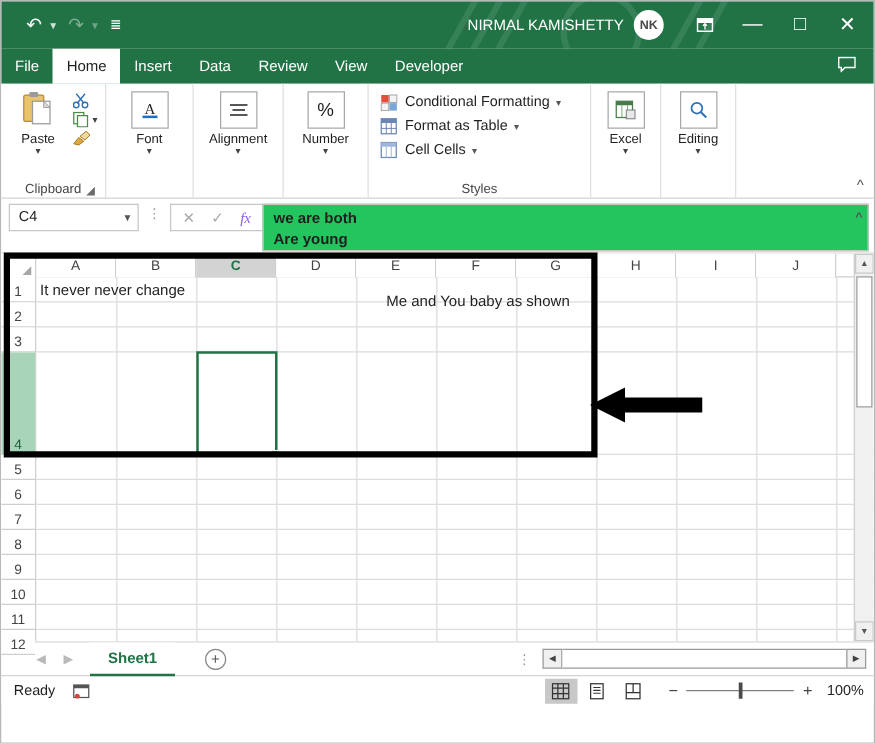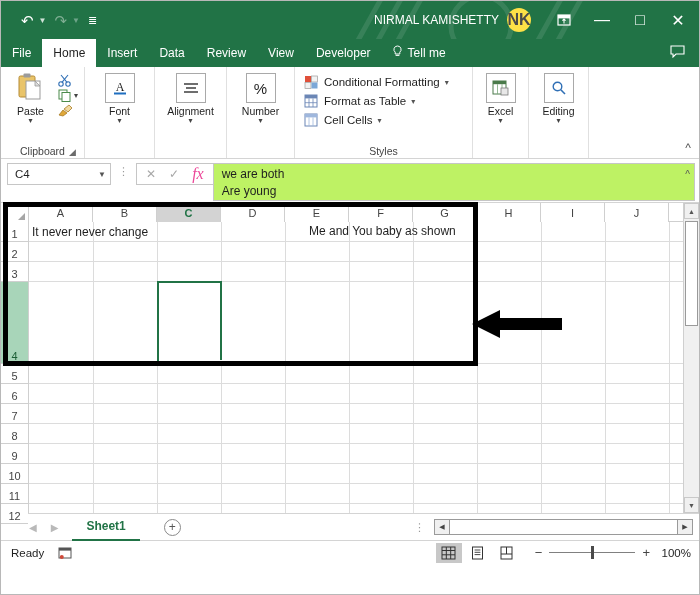--- a/index.html
+++ b/index.html
@@ -45,22 +45,22 @@
     color: #ffffff; font-size: 12.5px; z-index: 2;
     pointer-events: none;
   }
   .tb-right {
     margin-left: auto; display: flex; align-items: center; z-index: 3;
     padding-right: 2px;
   }
   .tb-user { color:#ffffff; font-size: 12px; margin-right: 8px; white-space:nowrap;}
   .tb-avatar {
     width: 24px; height: 24px; border-radius: 50%;
-    background: #fde047; color: #4a4a4a;
-    font-size: 16px; font-weight: bold;
+    background: #ffffff; color: #4a4a4a;
+    font-size: 10px; font-weight: bold;
     display: flex; align-items: center; justify-content: center;
     margin-right: 14px;
   }
   .tb-icon {
     width: 38px; height: 38px; display: flex; align-items: center; justify-content: center;
     color: #ffffff; cursor: pointer;
   }
 
   
   .tabbar {
@@ -154,26 +154,26 @@
     padding: 0 4px 0 7px; font-size: 11.5px; color:#1f1f1f; cursor: text;
   }
   .nb-caret { font-size: 8px; color: #555; }
   .fb-dots { color:#9a9a9a; font-size: 11px; padding: 3px 7px 0 7px; cursor:pointer; line-height:1;}
   .fb-icons {
     height: 22px; display: flex; align-items: center; gap: 13px;
     border: 1px solid #c6c6c6; border-right: none; background:#fff;
     padding: 0 9px;
   }
   .fb-ic { font-size: 12px; color: #a8a8a8; cursor: pointer; }
-  .fb-fx { font-style: italic; font-size: 16px; color: #ec4899; cursor: pointer; font-family:"Liberation Serif", serif;}
+  .fb-fx { font-style: italic; font-size: 12px; color: #8b5cf6; cursor: pointer; font-family:"Liberation Serif", serif;}
   .fb-input {
     flex: 1; min-height: 38px; border: 1px solid #c6c6c6;
-    background: #bef264; padding: 2px 0 0 8px;
+    background: #22c55e; padding: 2px 0 0 8px;
     font-size: 12px; color: #1f1f1f; line-height: 17px;
-    position: relative; cursor: text; overflow:hidden;
+    position: relative; cursor: text; overflow:hidden;font-weight:bold;
   }
   .fb-expand {
     position: absolute; right: 4px; top: 2px;
     font-size: 10px; color: #555; cursor: pointer;
   }
 
   
   .gridwrap { position: relative; height: 310px; background: #ffffff; }
   .colhdr {
     height: 19px; display: flex; background: #ffffff;
@@ -338,29 +338,20 @@
   </div>
 
   <div class="tabbar">
     <div class="tab">File</div>
     <div class="tab active">Home</div>
     <div class="tab">Insert</div>
     <div class="tab">Data</div>
     <div class="tab">Review</div>
     <div class="tab">View</div>
     <div class="tab">Developer</div>
-    <div class="tellme">
-      <span class="bulb">
-        <svg width="11" height="13" viewBox="0 0 11 13">
-            <path d="M5.5 1 A3.5 3.5 0 0 0 3.2 7.2 L3.2 9 L7.8 9 L7.8 7.2 A3.5 3.5 0 0 0 5.5 1 Z" fill="none" stroke="#fff" stroke-width="1"></path>
-            <line x1="3.6" y1="10.4" x2="7.4" y2="10.4" stroke="#fff" stroke-width="1"></line>
-          </svg>
-      </span>
-      <span>Tell me</span>
-    </div>
     <div class="tabbar-right">
       <span class="share-ic">
         <svg width="15" height="13" viewBox="0 0 15 13">
             <path d="M1 1 H14 V9 H6 L3 12 V9 H1 Z" fill="none" stroke="#fff" stroke-width="1.1"></path>
           </svg>
       </span>
     </div>
   </div>
 
   <div class="ribbon">
@@ -604,21 +595,21 @@
         <div class="gline-h" style="top:141px;"></div>
         <div class="gline-h" style="top:161px;"></div>
         <div class="gline-h" style="top:181px;"></div>
         <div class="gline-h" style="top:201px;"></div>
         <div class="gline-h" style="top:221px;"></div>
         <div class="gline-h" style="top:241px;"></div>
         <div class="gline-h" style="top:261px;"></div>
         <div class="gline-h" style="top:281px;"></div>
 
         <div class="cell-text" style="left:0px; top:3px;">It never never change</div>
-        <div class="cell-text" style="left:256px; top:2px;padding-left:24px;">Me and You baby as shown</div>
+        <div class="cell-text" style="left:256px; top:12px;padding-left:24px;">Me and You baby as shown</div>
 
 
         <div class="selbox" style="left:128px; top:59px; width:65px; height:83px;">
           <span class="handle"></span>
         </div>
 
         <div class="annot-box" style="left:-26px; top:-20px; width:475px; height:164px;"></div>
 
         <svg class="annot-arrow" style="left:443px; top:84px;" width="90" height="36" viewBox="0 0 90 36">
           <polygon points="0,18 28,4 28,12 90,12 90,24 28,24 28,32" fill="#000000"></polygon>

